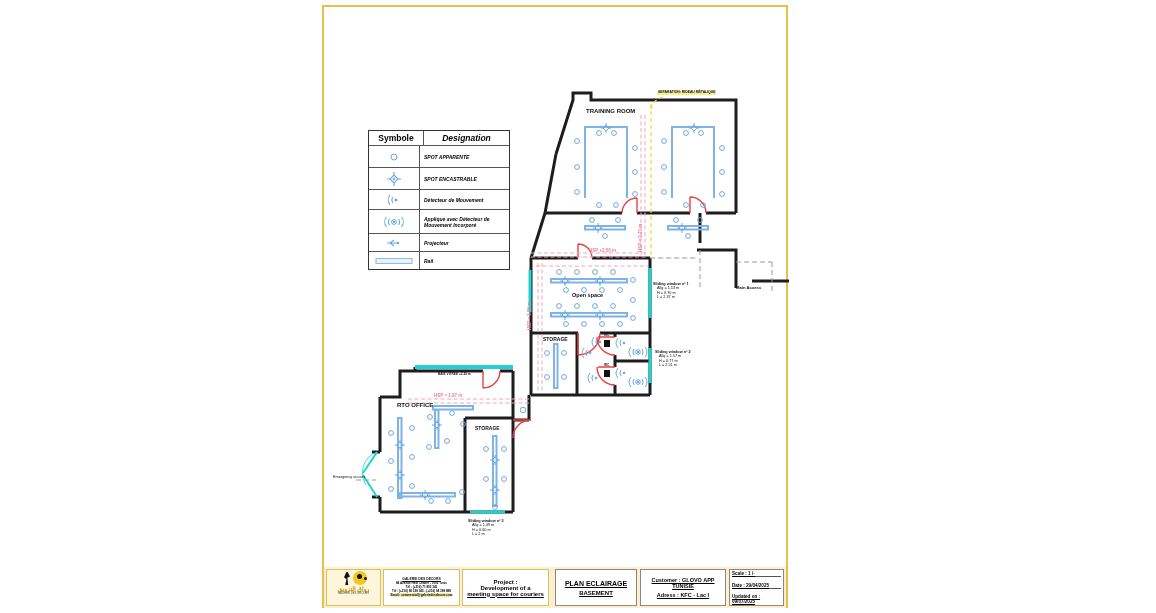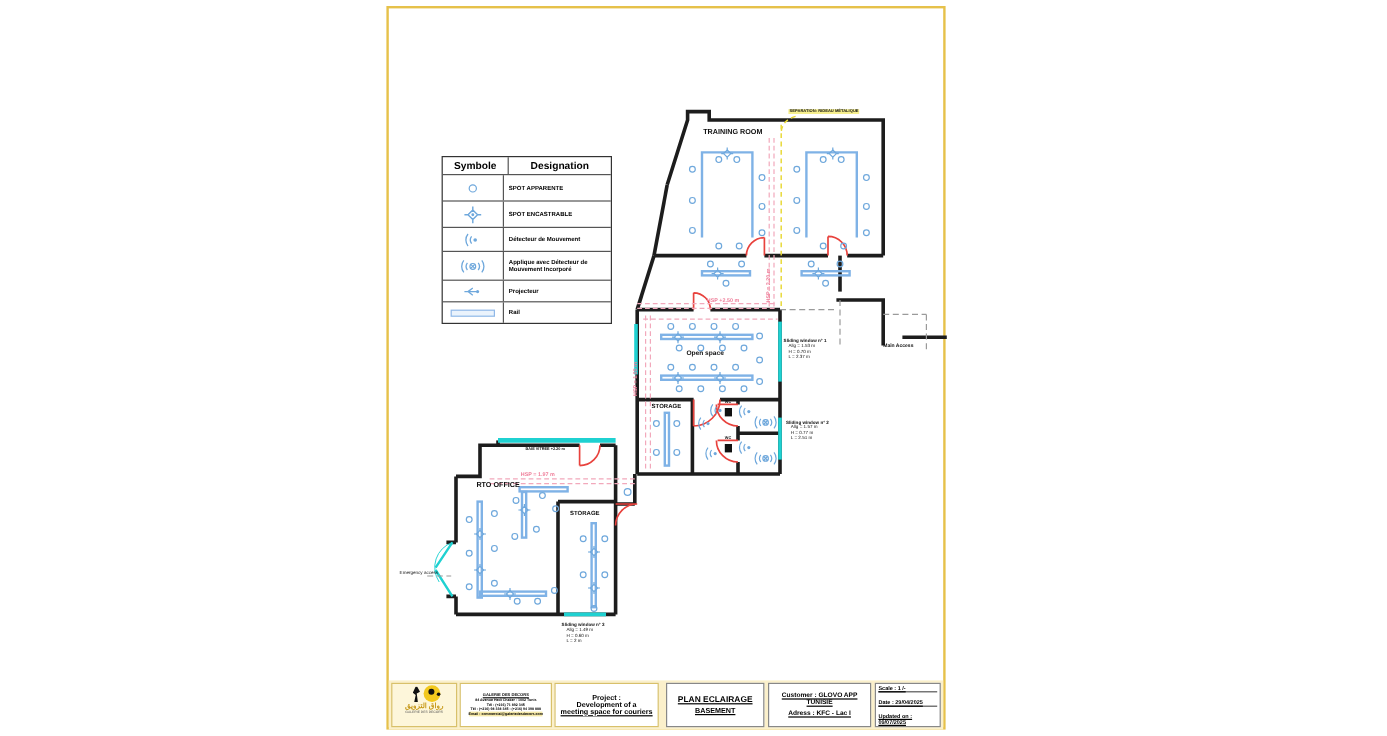--- a/index.html
+++ b/index.html
@@ -11,21 +11,21 @@
   .lbl{position:absolute;color:#111;white-space:nowrap;line-height:1.15;}
   .b{font-weight:bold;}
   .pink{color:#ef7f9a;}
   .rot{transform:rotate(-90deg);transform-origin:left top;}
   
   .legend{position:absolute;left:368px;top:130px;width:142px;border:1.5px solid #333;
     background:#fff;box-sizing:border-box;}
   .lg-row{display:flex;border-top:1px solid #555;}
   .lg-row:first-child{border-top:none;}
   .lg-sym{width:50px;border-right:1px solid #555;display:flex;align-items:center;justify-content:center;text-align:center;}
-  .lg-des{flex:1;display:flex;align-items:center;padding:2px 4px;font-size:5px;font-weight:bold;}
+  .lg-des{flex:1;display:flex;align-items:center;padding:2px 4px;font-size:5px;font-weight:bold;font-style:italic;}
   .lg-head{font-size:8.5px;font-weight:bold;justify-content:center;padding:2px;}
   
   .tstrip{position:absolute;left:324px;top:567px;width:462px;height:41px;background:#fbf0cb;}
   .tcell{position:absolute;top:2px;height:37px;background:#fff;border:1px solid #d8c06a;
     box-sizing:border-box;display:flex;flex-direction:column;align-items:center;justify-content:center;text-align:center;}
   .u{text-decoration:underline;}
   .logo-cell{position:absolute;left:2px;top:2px;width:55px;height:37px;background:#fdf6da;
     border:1px solid #d8c06a;box-sizing:border-box;text-align:center;overflow:hidden;}
   .logo-art{position:relative;width:100%;height:16px;}
   .logo-circle{position:absolute;left:26px;top:1px;width:14px;height:14px;border-radius:50%;background:#f2c81e;}

